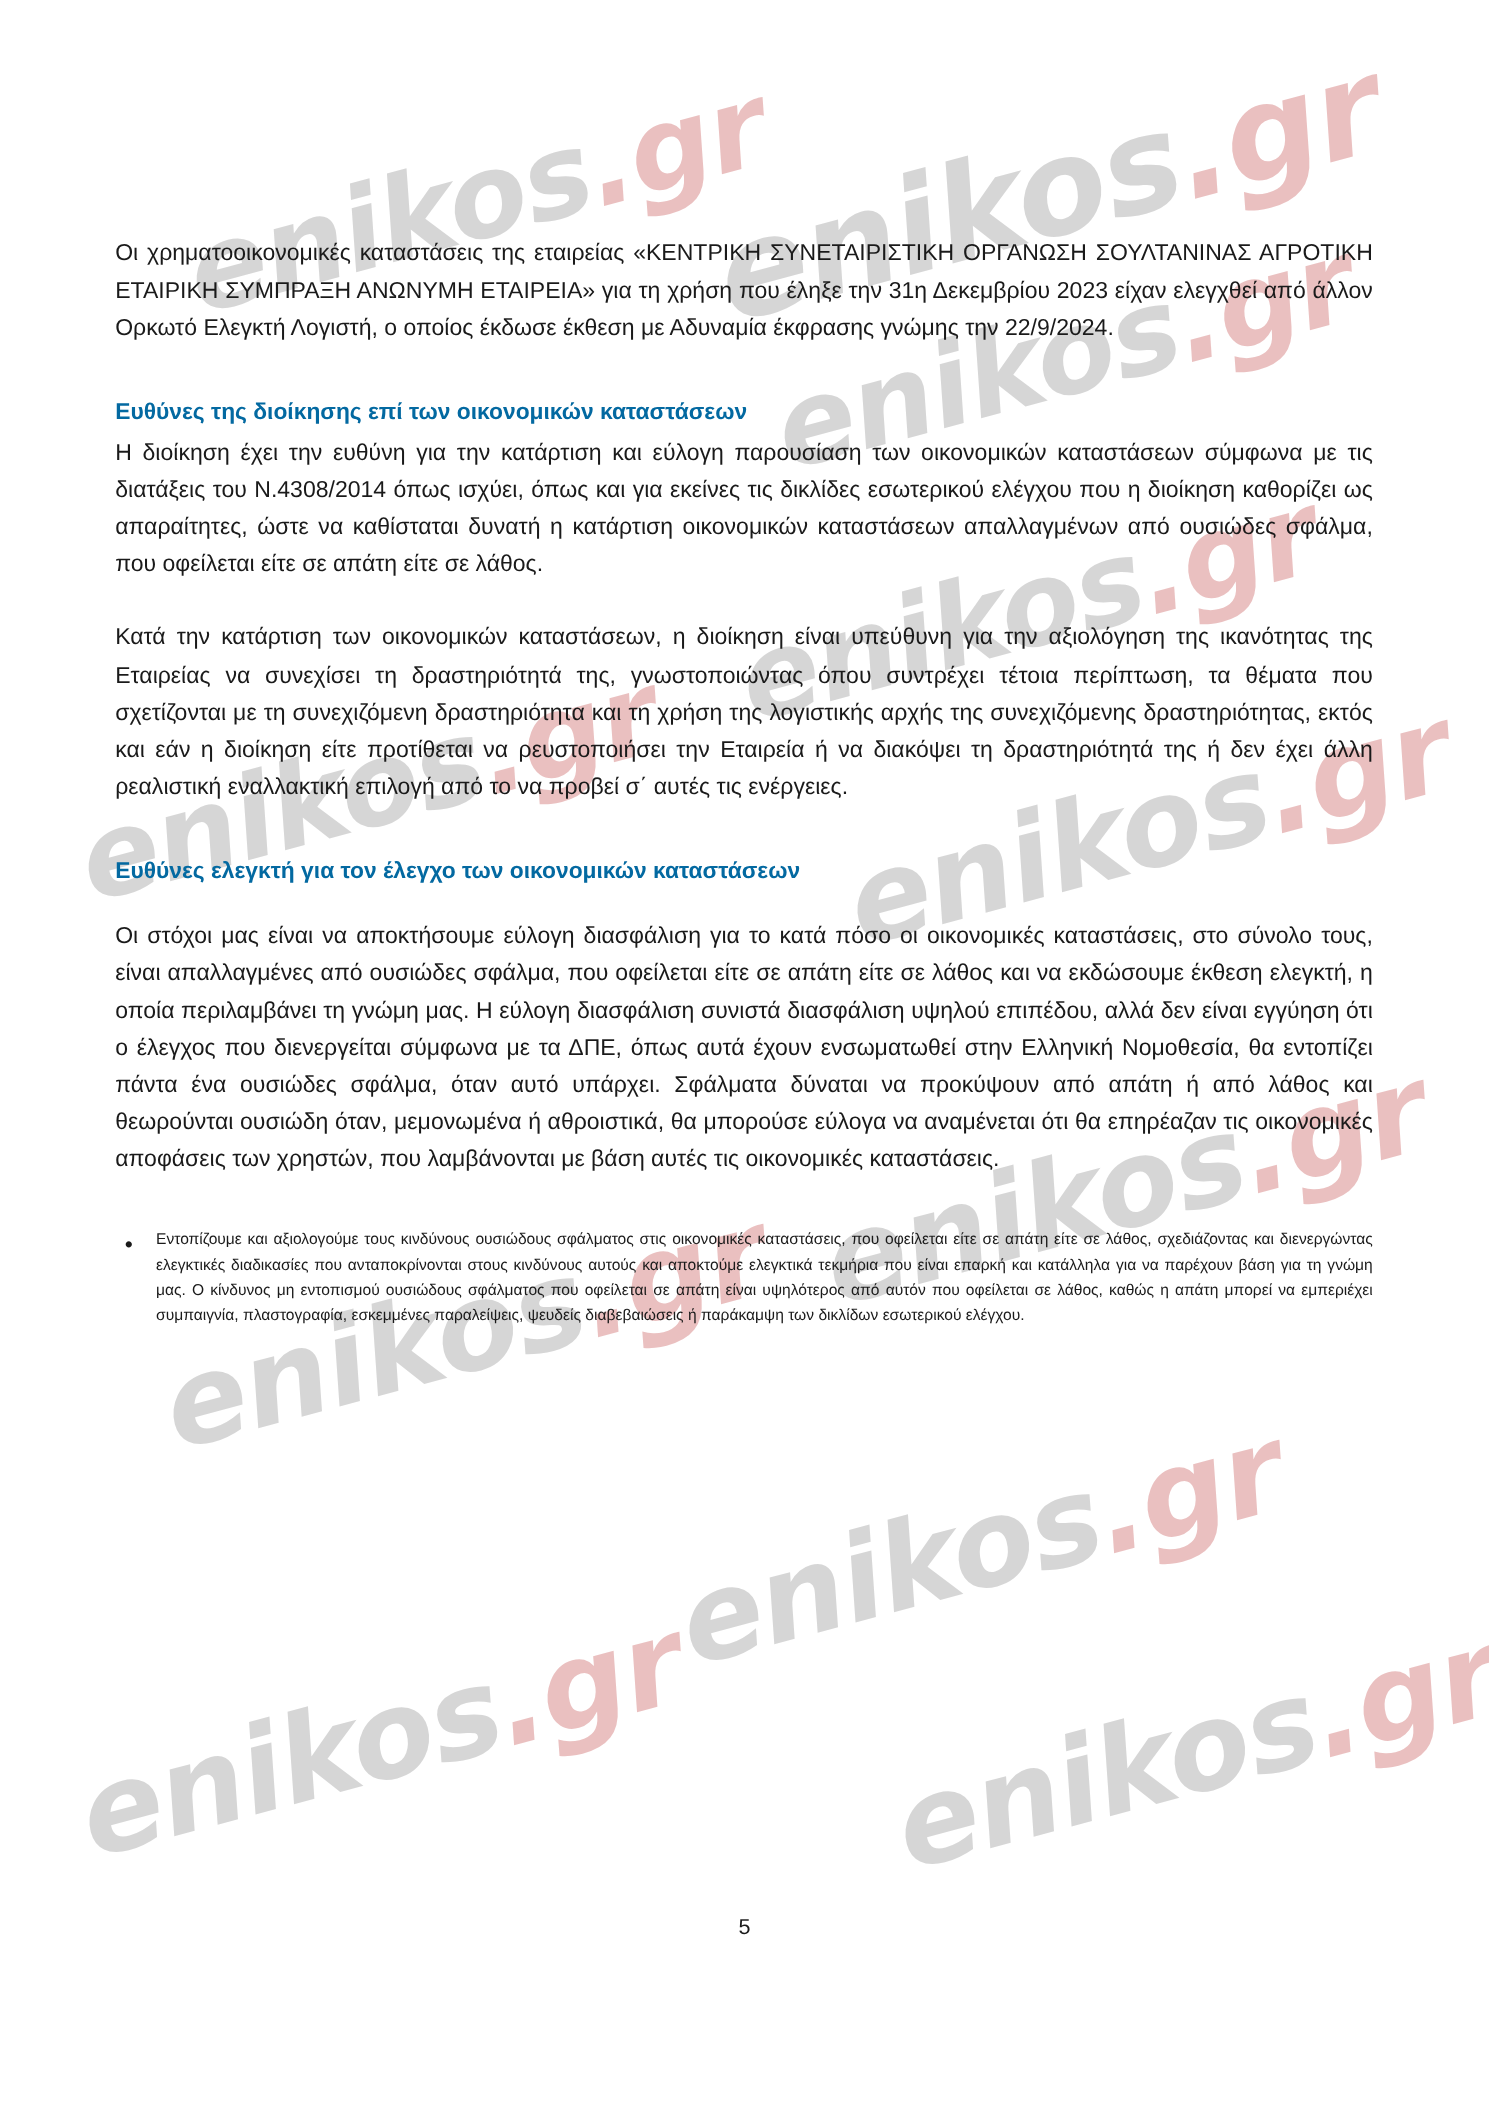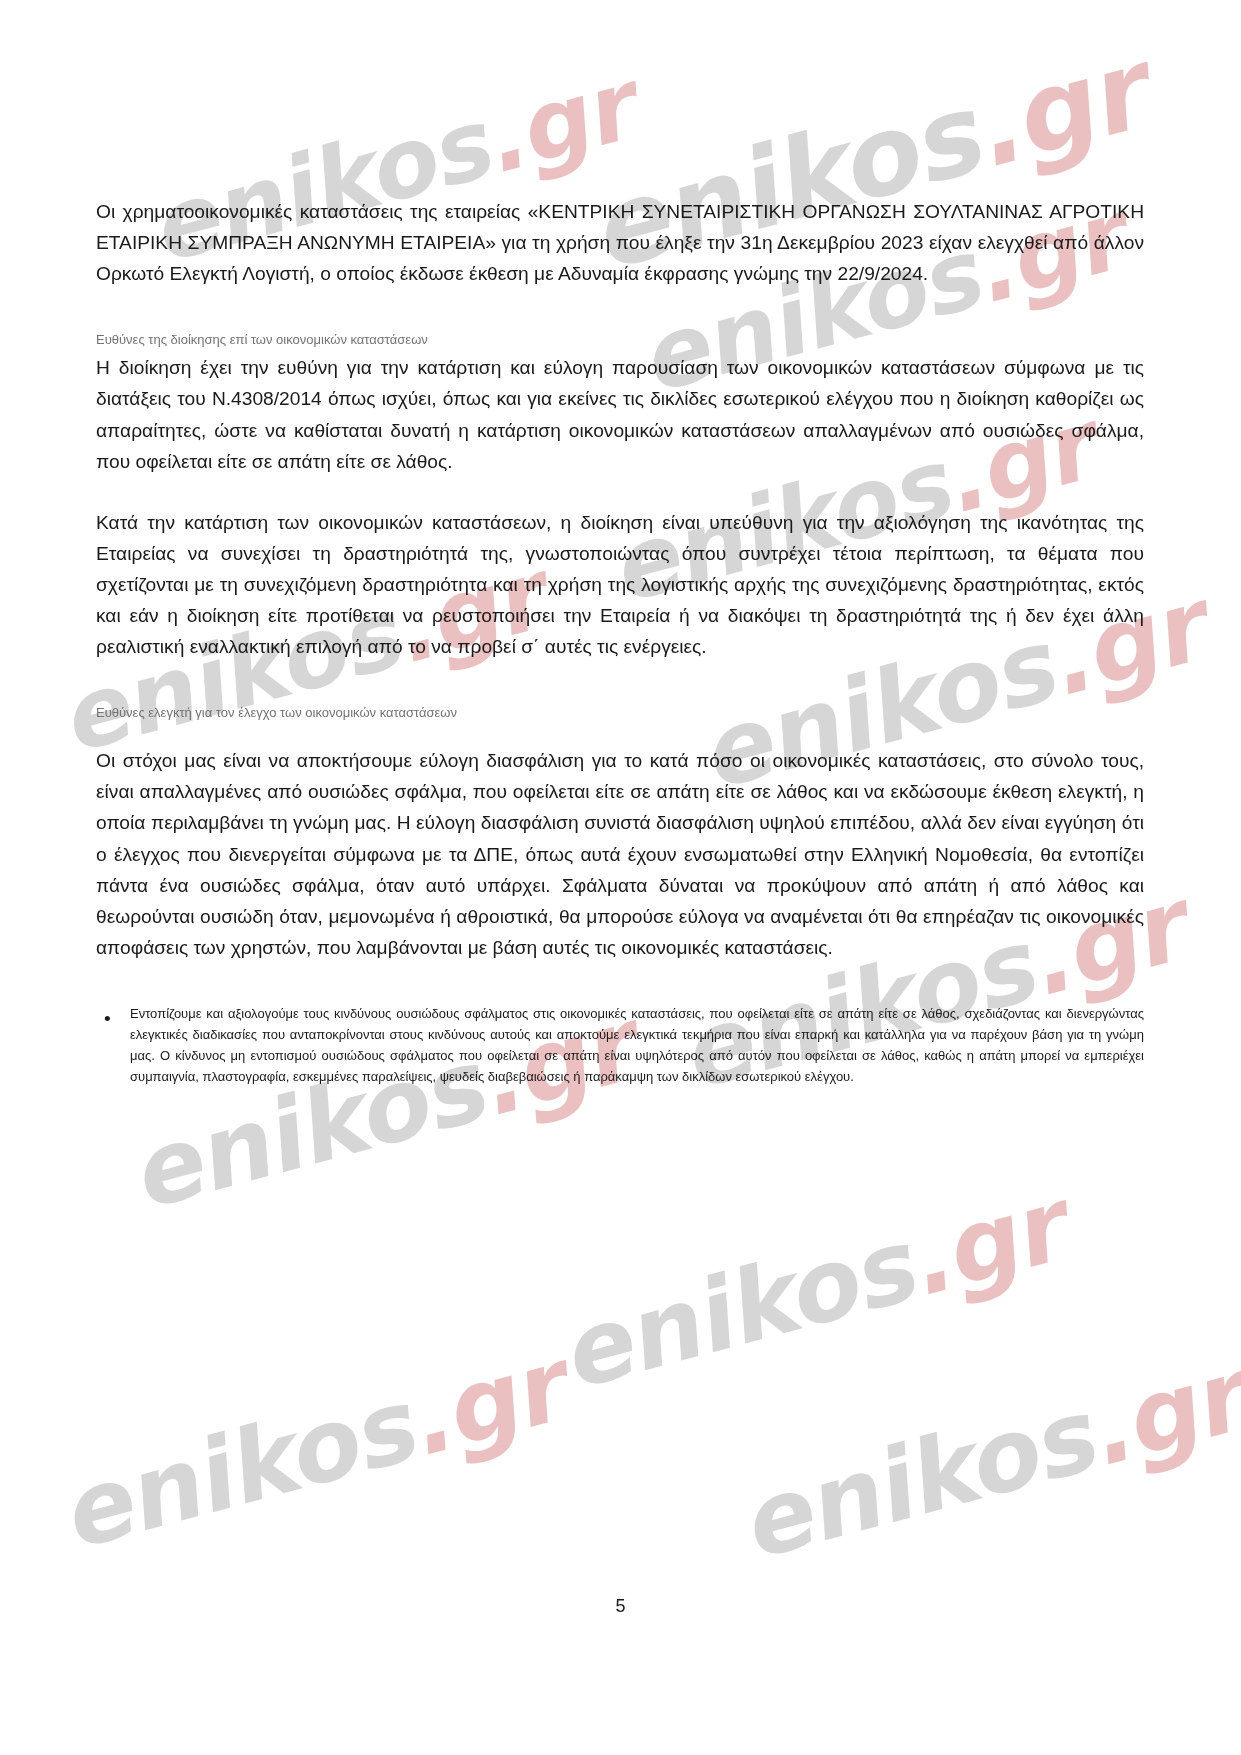--- a/index.html
+++ b/index.html
@@ -27,24 +27,24 @@
   }
   p.para {
     margin: 0 0 0 0;
     font-size: 19.2px;
     line-height: 1.62;
     text-align: justify;
     color: #1a1a1a;
   }
   h2.heading {
     margin: 0 0 2px 0;
-    font-size: 13px;
+    font-size: 19px;
     line-height: 1.62;
-    font-weight: normal;
-    color: #737373;
+    font-weight: bold;
+    color: #0369a1;
   }
   .gap-lg { height: 40px; }
   .gap-md { height: 30px; }
   .gap-sm { height: 20px; }
   ul.bullets {
     margin: 0;
     padding: 0 0 0 34px;
     list-style: none;
   }
   ul.bullets li {

